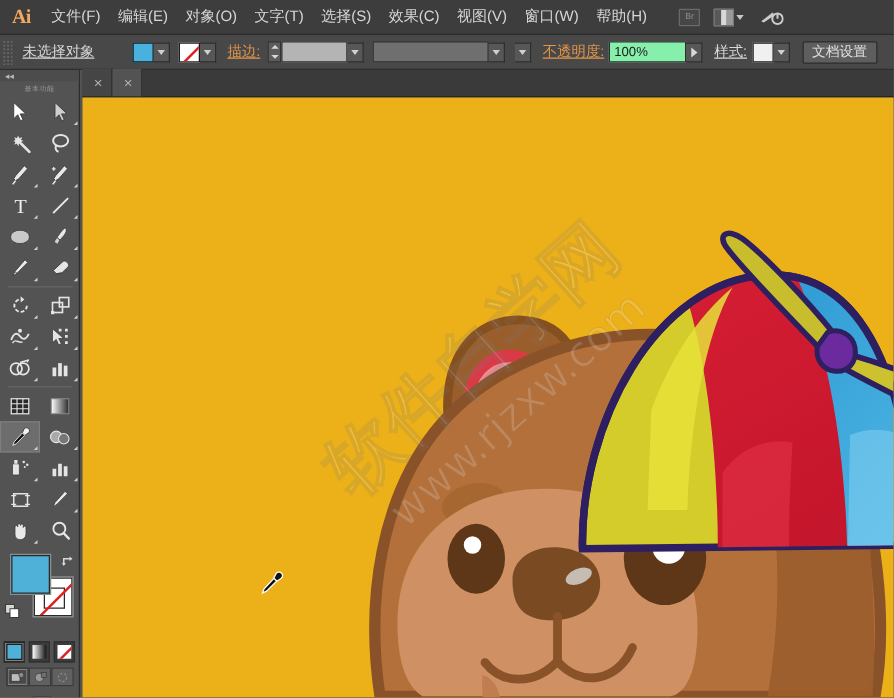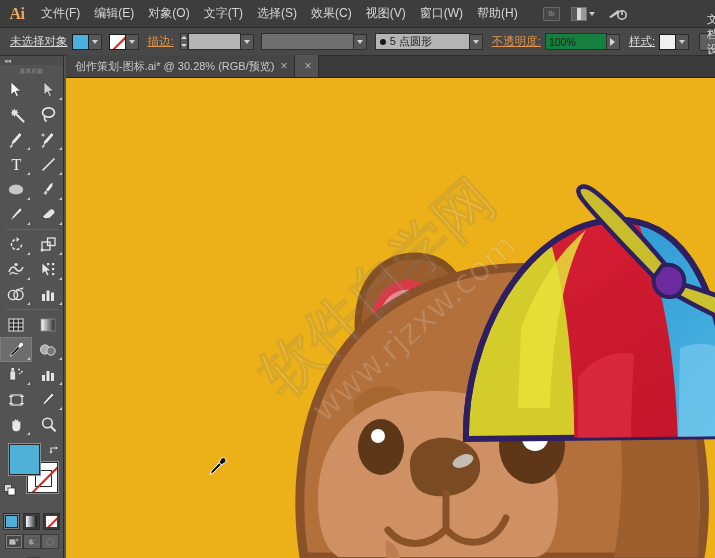--- a/index.html
+++ b/index.html
@@ -97,21 +97,21 @@
   .spinner .dn { border-top: 3px solid #d8d8d8; }
   .field {
     height: 17px; background: #b4b4b4; border: 1px solid #2e2e2e;
     display: flex; align-items: center; padding: 0 4px;
     font-size: 11px; color: #1c1c1c; white-space: nowrap; overflow: hidden;
   }
   .field.dark { background: #6f6f6f; color: #d8d8d8; }
   .field.empty { color: transparent; }
   .combo { display: flex; align-items: center; }
   .opacity-field {
-    width: 62px; height: 17px; background: #15803d; border: 1px solid #2e2e2e;
+    width: 62px; height: 17px; background: #86efac; border: 1px solid #2e2e2e;
     display: flex; align-items: center; padding: 0 3px; font-size: 10.5px; color: #1c1c1c;
   }
   .tri-right {
     width: 0; height: 0; border-top: 4px solid transparent; border-bottom: 4px solid transparent;
     border-left: 5px solid #d8d8d8;
   }
   .btn-doc {
     height: 18px; background: #5e5e5e; border: 1px solid #2b2b2b; border-radius: 2px;
     color: #e0e0e0; font-size: 11px; padding: 0 7px;
     display: flex; align-items: center; cursor: pointer;
@@ -293,24 +293,20 @@
     </div>
 
     <div class="combo" style="margin-left:7px">
       <div class="field dark empty" style="width:93px"></div>
       <div class="drop-btn">
           <div class="tri-down"></div>
         </div>
     </div>
 
     <div class="combo" style="margin-left:8px">
-      <div class="stroke-style-field">
-        <span class="dot-ico"></span>
-        <span>5 点圆形</span>
-      </div>
       <div class="drop-btn">
           <div class="tri-down"></div>
         </div>
     </div>
 
     <div class="cb-link" style="margin-left:9px">不透明度:</div>
     <div class="combo" style="margin-left:4px">
       <div class="opacity-field">100%</div>
       <div class="drop-btn">
           <div class="tri-right"></div>
@@ -323,21 +319,20 @@
       <div class="drop-btn">
           <div class="tri-down"></div>
         </div>
     </div>
 
     <div class="btn-doc" style="margin-left:10px">文档设置</div>
   </div>
 
   <div class="tabbar">
     <div class="tab">
-      <span>创作策划-图标.ai* @ 30.28% (RGB/预览)</span>
       <span class="tab-close">×</span>
     </div>
     <div class="tab active">
       <span class="tab-close">×</span>
     </div>
   </div>
 
   <div class="toolpanel">
     <div class="tp-header">◂◂</div>
     <div class="tp-title">基本功能</div>

